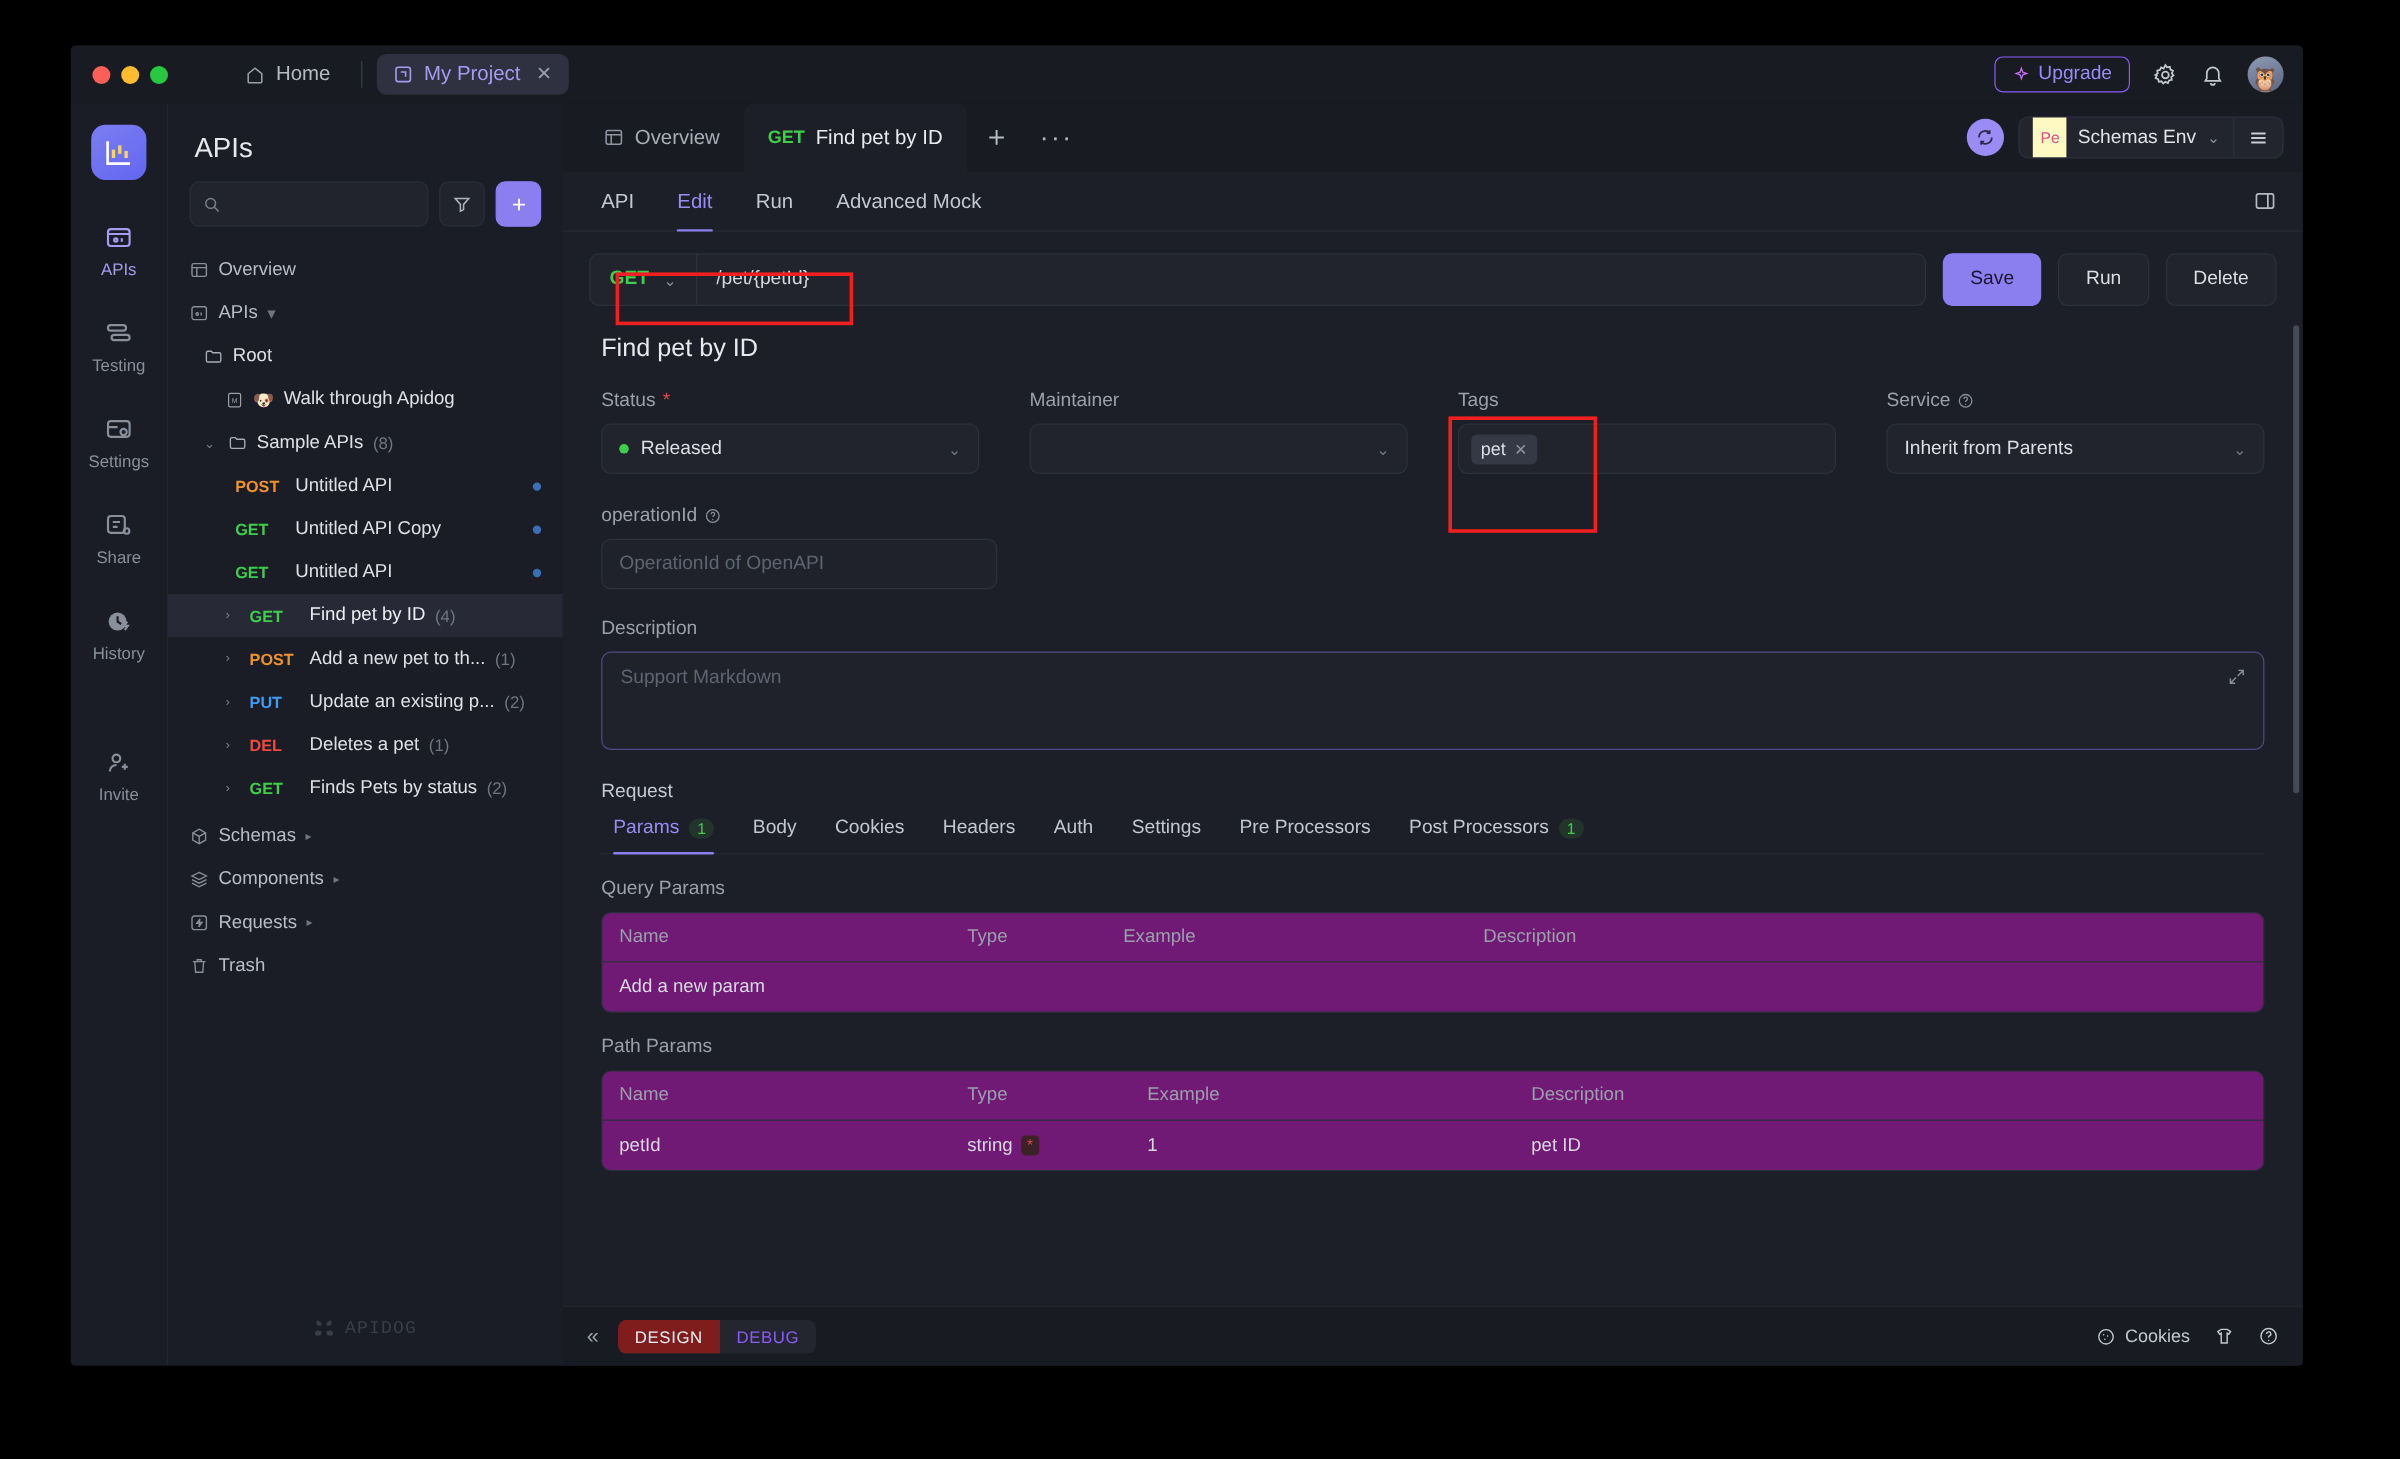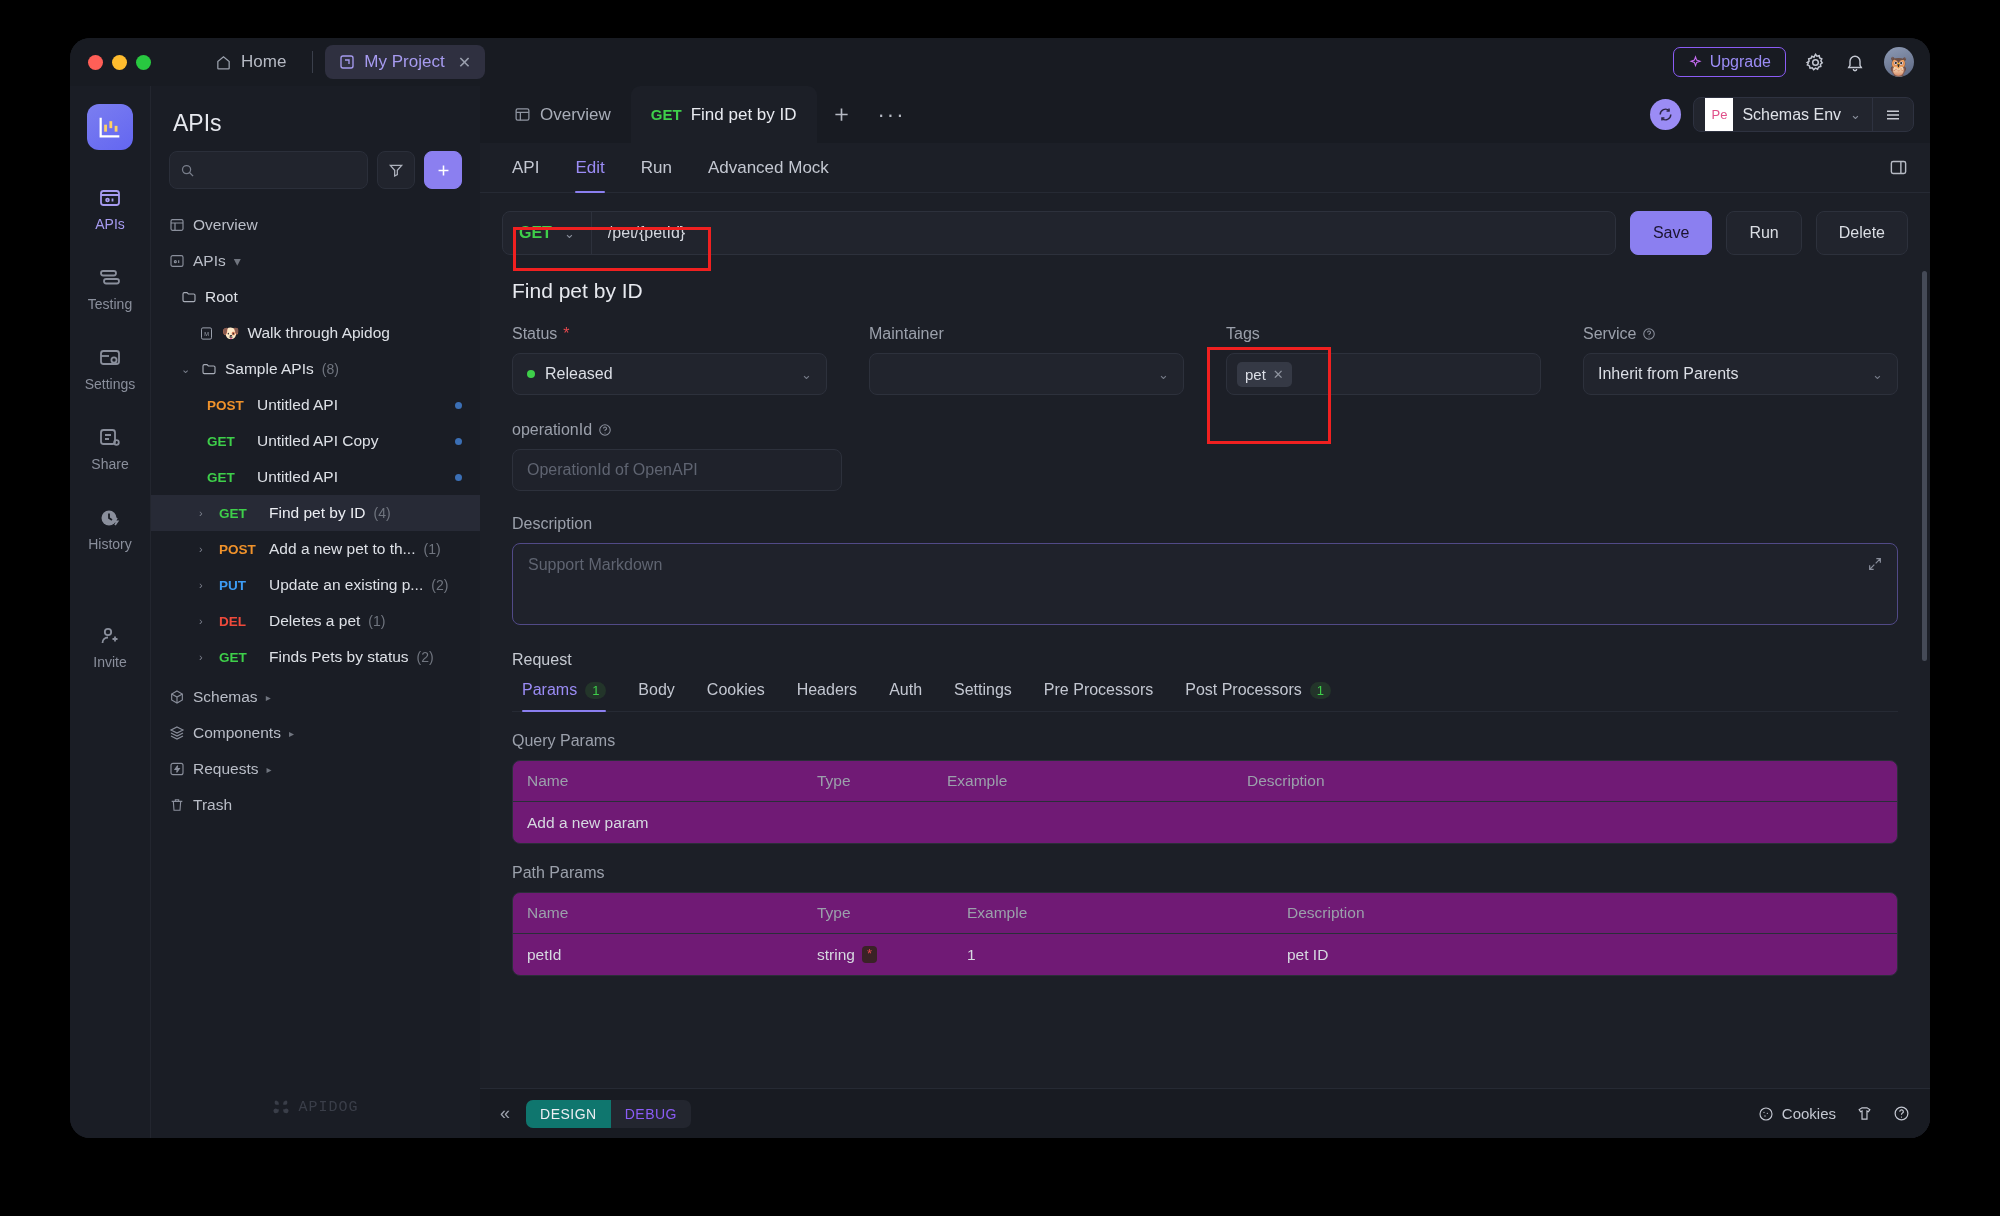--- a/index.html
+++ b/index.html
@@ -4,24 +4,24 @@
 <style>
   * { box-sizing: border-box; margin: 0; padding: 0; }
   html, body {
     width: 2000px; height: 1216px;
     background: #000;
     font-family: "Liberation Sans", sans-serif;
     overflow: hidden;
   }
   .app {
     position: absolute;
-    left: 70px; top: 38px;
+    left: 59px; top: 38px;
     width: 1860px; height: 1100px;
     background: #1c1f27;
-    border-radius: 20px;
+    border-radius: 4px;
     overflow: hidden;
     display: flex;
     flex-direction: column;
   }
   
   .titlebar {
     height: 48px;
     background: #181b22;
     display: flex;
     align-items: center;
@@ -149,21 +149,21 @@
     width: 31px; height: 31px; border-radius: 50%;
     background: #9b8cf5; display: flex; align-items: center; justify-content: center;
   }
   .env-pill {
     display: flex; align-items: center; height: 35px;
     background: #22252e; border: 1px solid #2e3240; border-radius: 8px;
     overflow: hidden;
   }
   .env-left { display: flex; align-items: center; gap: 9px; padding: 0 11px; font-size: 16px; color: #dfe2e8; }
   .pe-badge {
-    background: #ffffff; color: #e0508a; font-size: 13px;
+    background: #fef9c3; color: #e0508a; font-size: 13px;
     padding: 14px 6px; border-radius: 4px;
   }
   .env-sep { width: 1px; height: 100%; background: #2e3240; }
   .env-burger { padding: 0 11px; color: #c9ccd4; display: flex; align-items: center; }
   
   .sub-tabs {
     height: 50px; display: flex; align-items: center; gap: 0;
     padding-left: 14px; border-bottom: 1px solid #262a34; flex: 0 0 50px;
     position: relative;
   }
@@ -290,21 +290,21 @@
     display: flex; align-items: center; padding: 0 20px; gap: 16px;
     flex: 0 0 50px;
   }
   .collapse-ic { color: #9ba0ab; font-size: 18px; }
   .seg {
     display: flex; background: #23262f; border-radius: 7px; overflow: hidden;
   }
   .seg-item {
     padding: 6px 14px; font-size: 14px; color: #8b5cf6; letter-spacing: 0.5px;
   }
-  .seg-item.active { background: #0f766e; color: #eceef3; }
+  .seg-item.active { background: #7f1d1d; color: #eceef3; }
   .bb-right { margin-left: auto; display: flex; align-items: center; gap: 20px; color: #c3c7d1; font-size: 15px; }
   .bb-item { display: flex; align-items: center; gap: 8px; }
   
   .anno {
     position: absolute; border: 3px solid #f02020;
     pointer-events: none; z-index: 50;
   }
   svg { display: block; }
 </style>
 </head>

